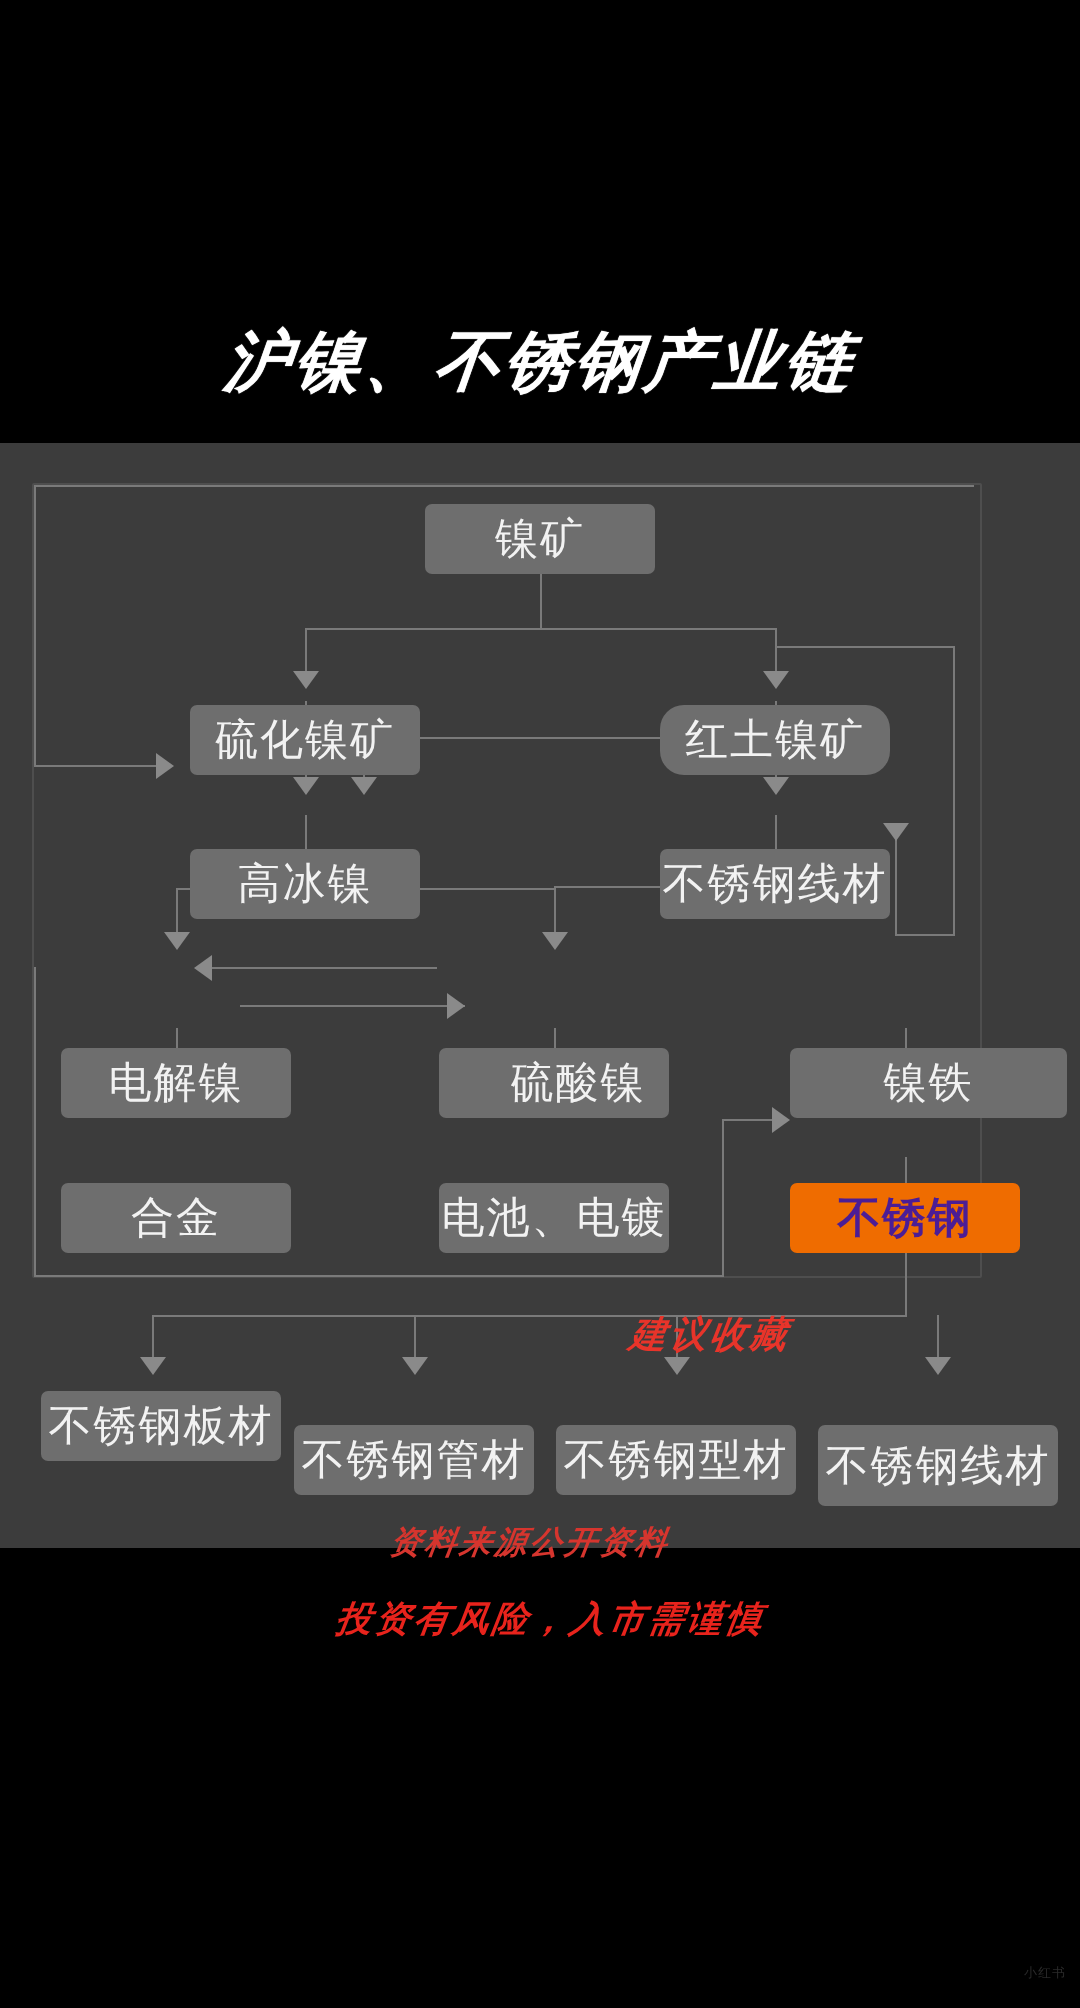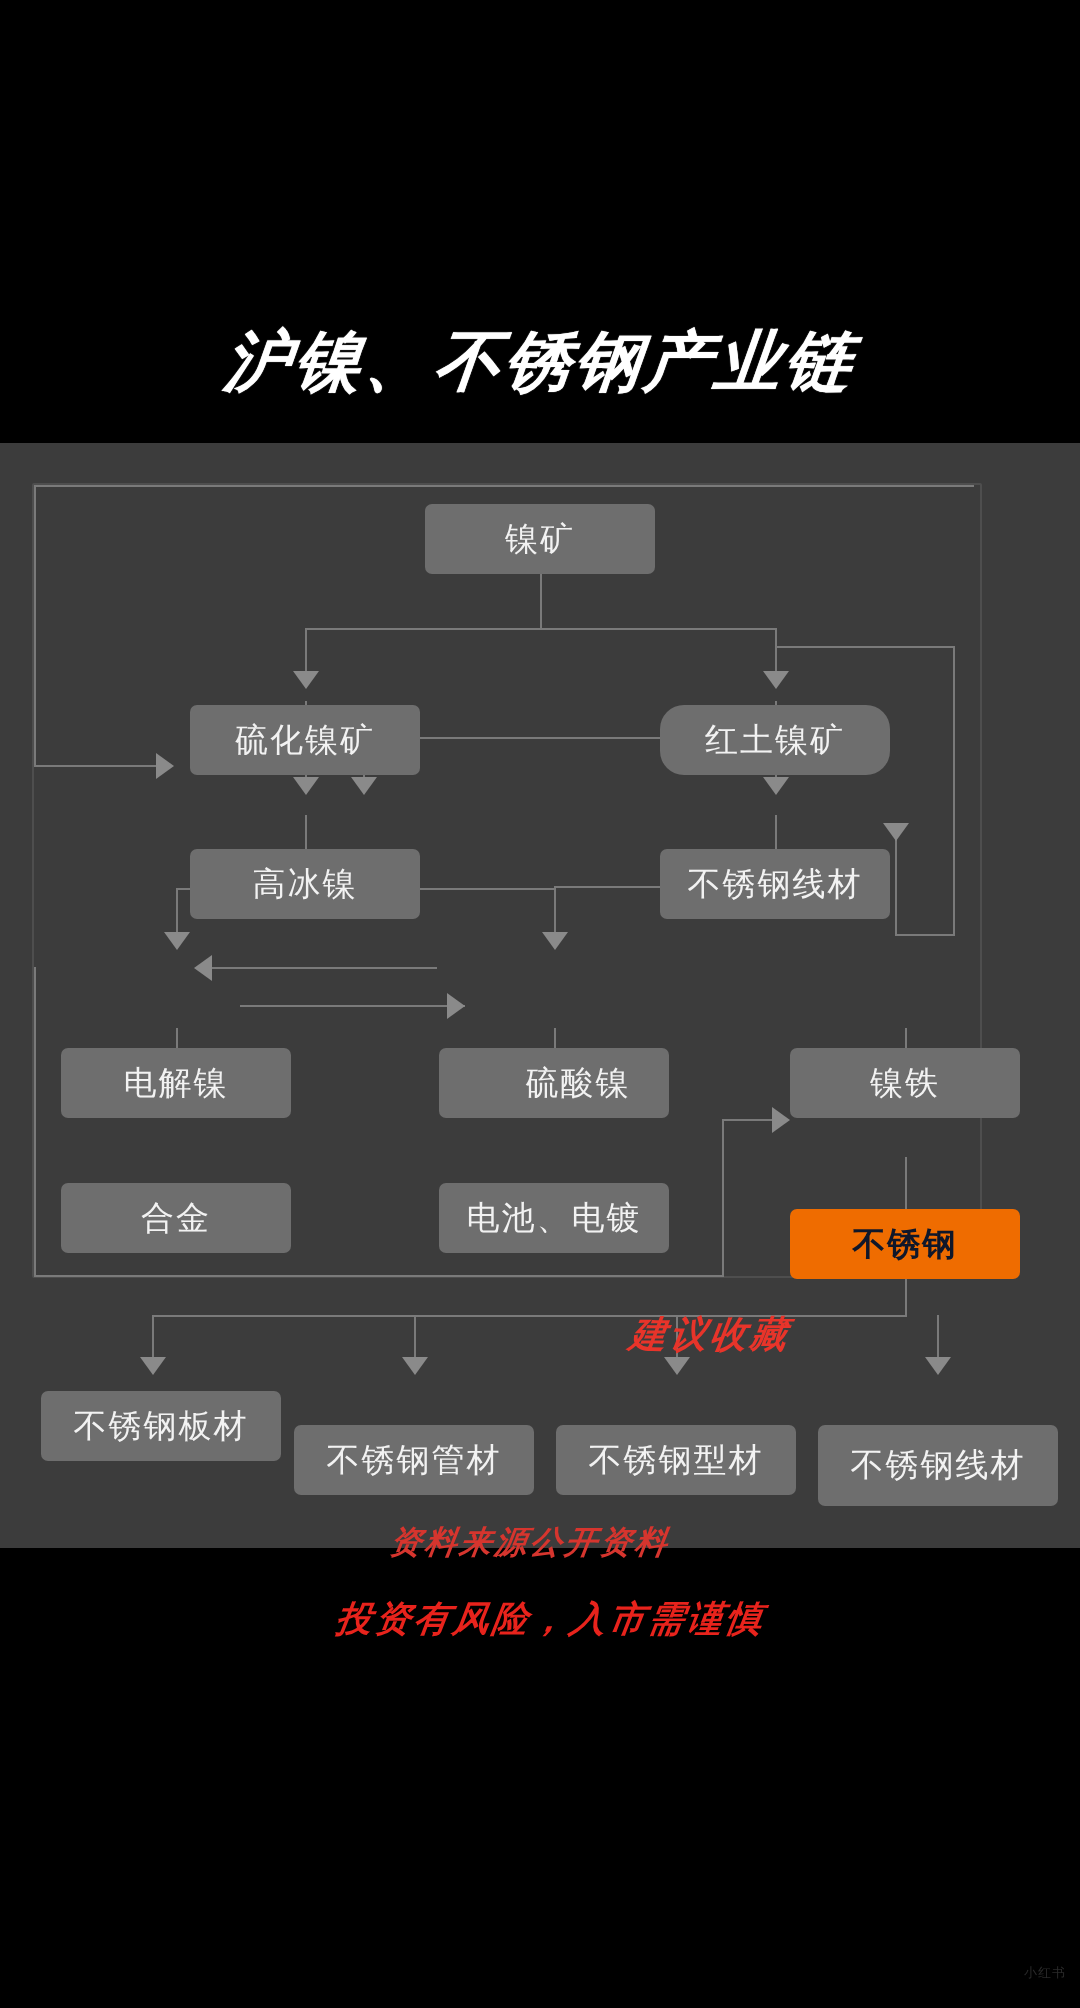--- a/index.html
+++ b/index.html
@@ -37,31 +37,30 @@
     position:absolute;left:32px;top:40px;width:950px;height:795px;
     border:2px solid #4e4e4e;border-radius:2px;
     box-sizing:border-box;
   }
 
   .node{
     position:absolute;
     background:#6e6e6e;
     border-radius:7px;
     color:#f2f2f2;
-    font-size:33px;
+    font-size:43px;
     display:flex;align-items:center;justify-content:center;
     letter-spacing:2px;
     white-space:nowrap;
     box-sizing:border-box;
   }
   .node.hl{
     background:#ef6c00;
-    color:#0f172a;
+    color:#4c1d95;
     font-weight:700;
-    margin-top:26px;
   }
 
   
   .ln{position:absolute;background:#7a7a7a;}
   .lnv{width:2px;}
   .lnh{height:2px;}
   .arw{position:absolute;width:0;height:0;}
   .arw.down{border-left:13px solid transparent;border-right:13px solid transparent;border-top:18px solid #8a8a8a;}
   .arw.right{border-top:13px solid transparent;border-bottom:13px solid transparent;border-left:18px solid #8a8a8a;}
   .arw.left{border-top:13px solid transparent;border-bottom:13px solid transparent;border-right:18px solid #8a8a8a;}
@@ -189,21 +188,21 @@
     </div>
 
     <div class="node" style="left:61px;top:605px;width:230px;height:70px;">
       <span>电解镍</span>
     </div>
 
     <div class="node" style="left:439px;top:605px;width:230px;height:70px;padding-left:48px;">
       <span>硫酸镍</span>
     </div>
 
-    <div class="node" style="left:790px;top:605px;width:230px;height:70px;">
+    <div class="node" style="left:790px;top:605px;width:277px;height:70px;">
       <span>镍铁</span>
     </div>
 
     <div class="node" style="left:61px;top:740px;width:230px;height:70px;">
       <span>合金</span>
     </div>
 
     <div class="node" style="left:439px;top:740px;width:230px;height:70px;">
       <span>电池、电镀</span>
     </div>

